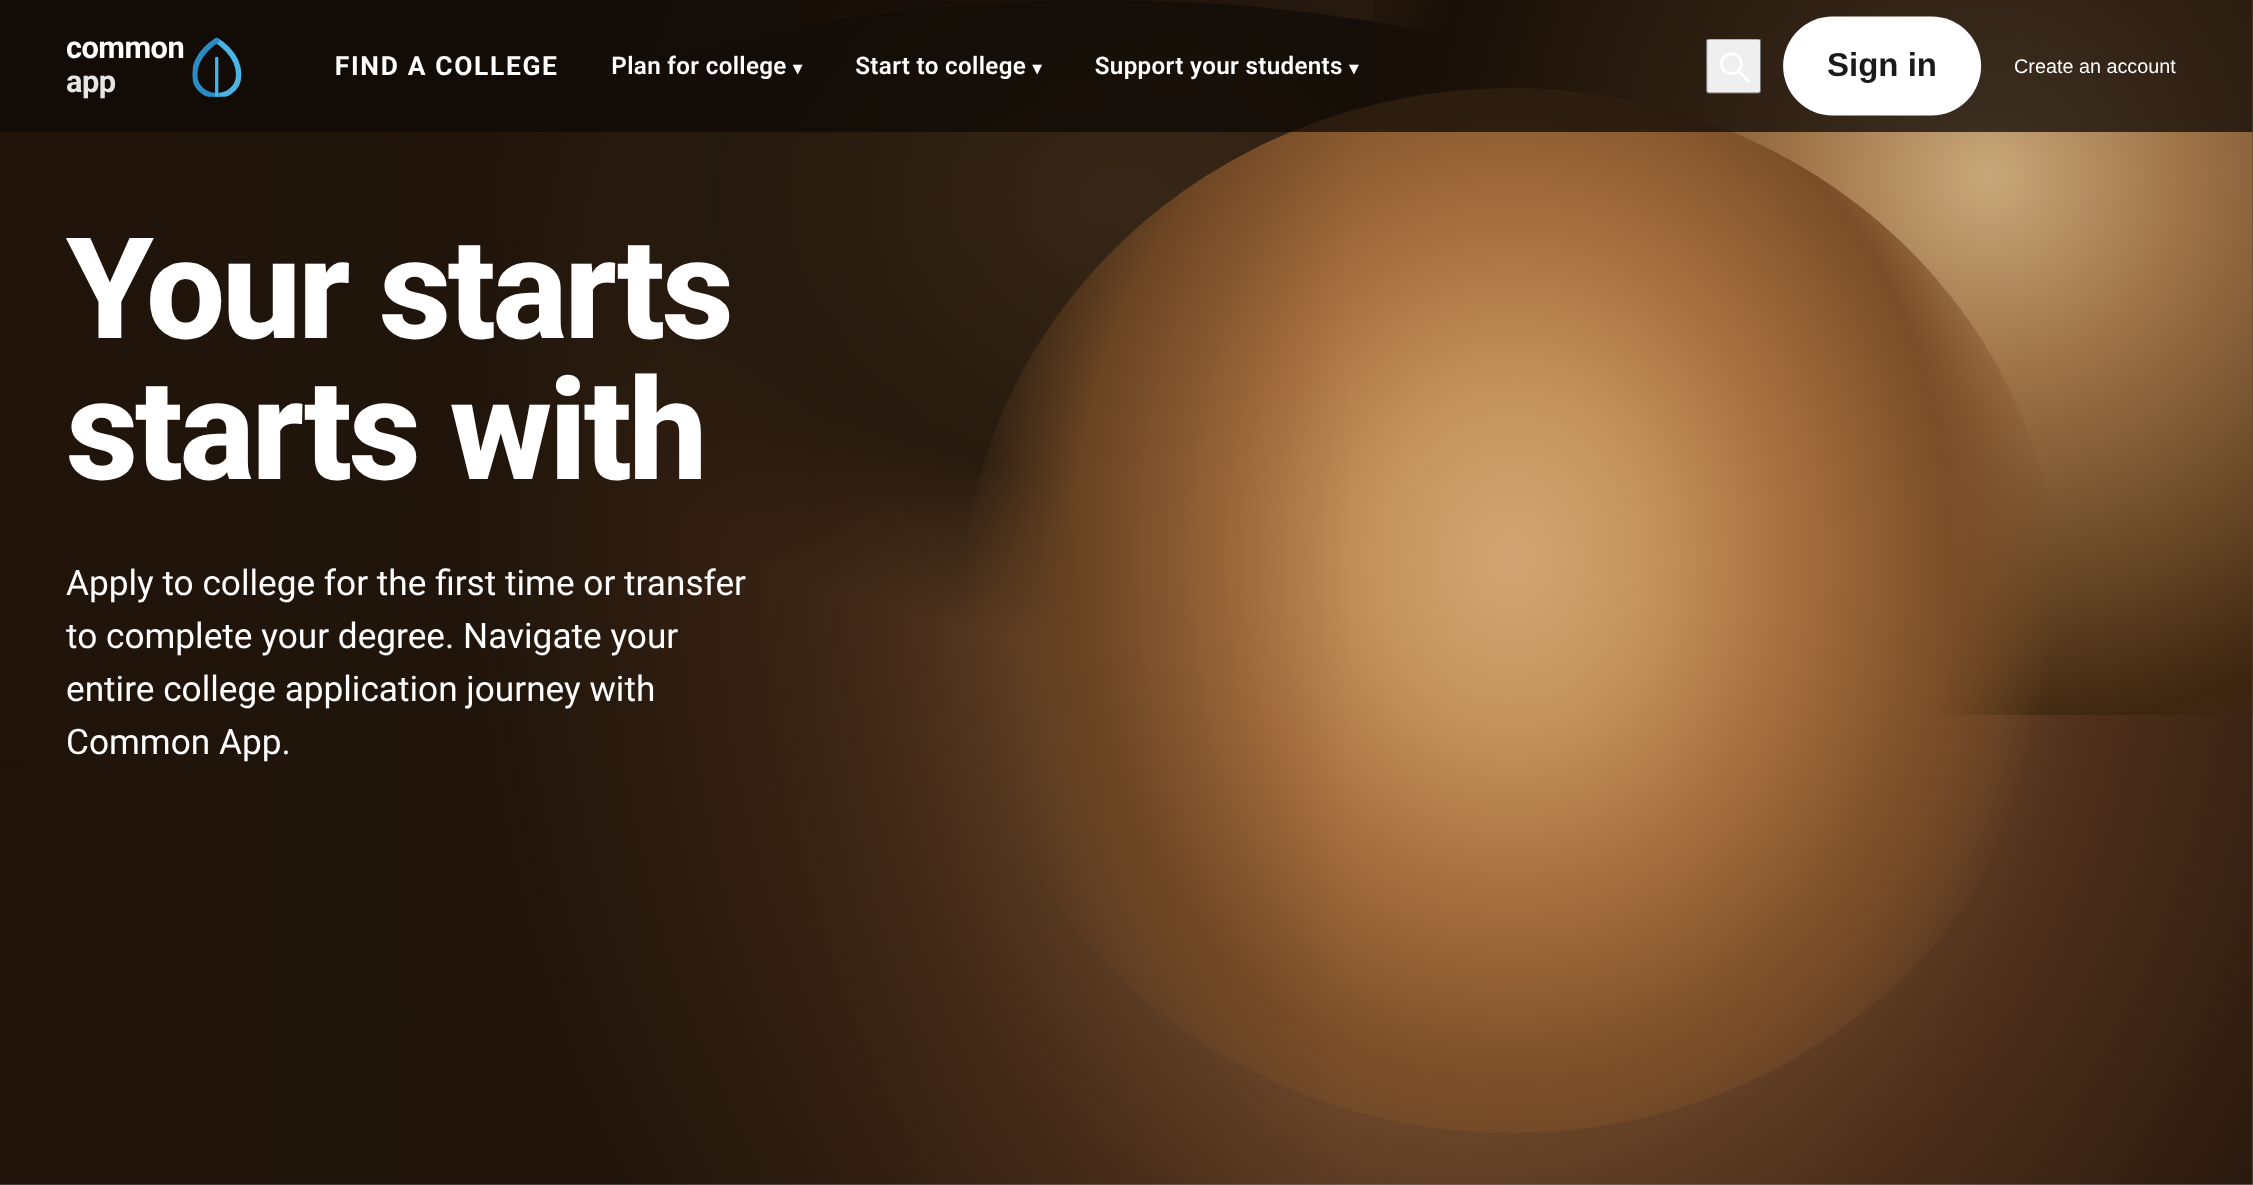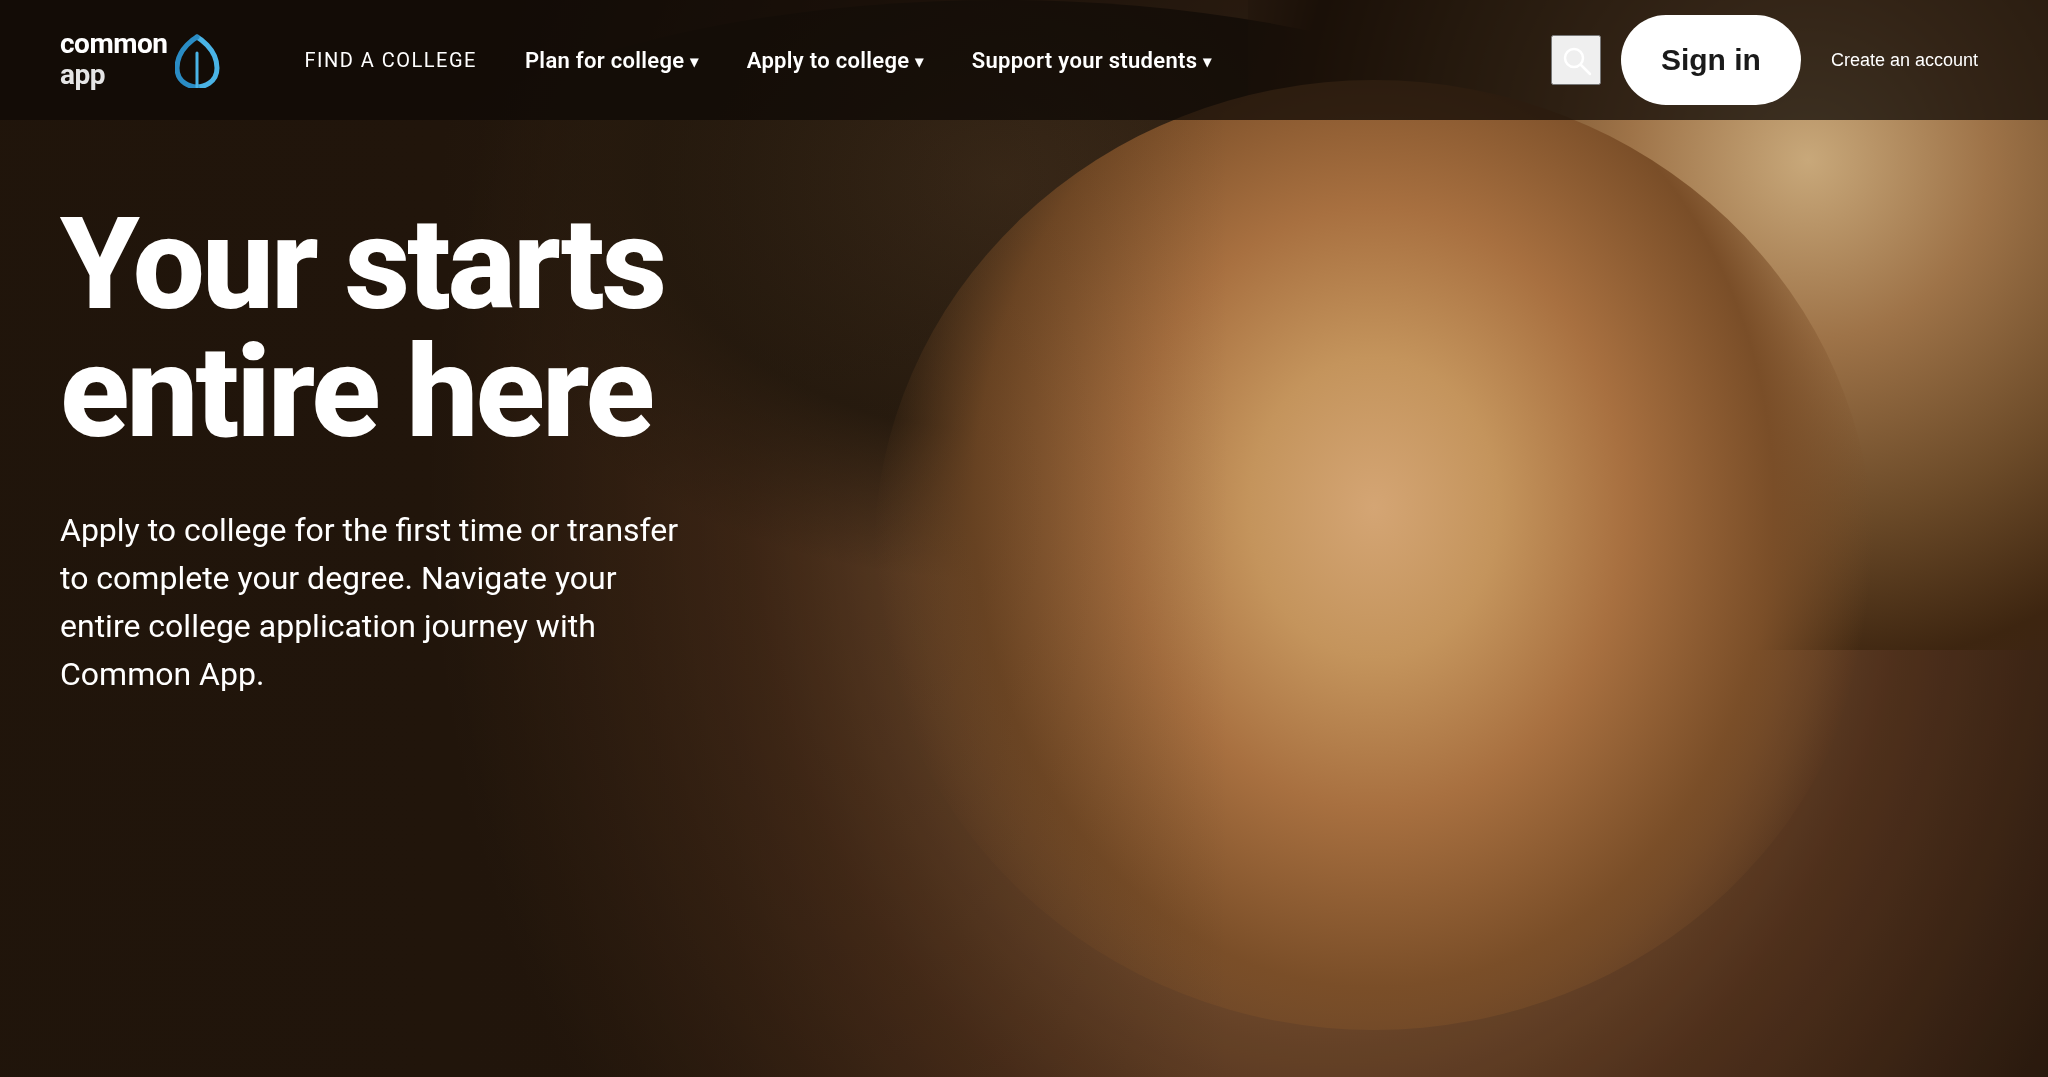--- a/index.html
+++ b/index.html
@@ -143,22 +143,22 @@
       font-weight: 600;
       color: #ffffff;
       cursor: pointer;
       white-space: nowrap;
       letter-spacing: 0.3px;
     }
 
     .nav-item.find-college {
       text-transform: uppercase;
       letter-spacing: 1.5px;
-      font-size: 20px;
-      font-weight: 400;
+      font-size: 24px;
+      font-weight: 700;
     }
 
     .nav-item .chevron {
       font-size: 16px;
       margin-top: 2px;
     }
 
     .nav-spacer {
       flex: 1;
     }
@@ -274,21 +274,21 @@
 
     <div class="nav-items">
       <div class="nav-item find-college">
         <span>FIND A COLLEGE</span>
       </div>
       <div class="nav-item">
         <span>Plan for college</span>
         <span class="chevron">▾</span>
       </div>
       <div class="nav-item">
-        <span>Apply to college</span>
+        <span>Start to college</span>
         <span class="chevron">▾</span>
       </div>
       <div class="nav-item">
         <span>Support your students</span>
         <span class="chevron">▾</span>
       </div>
     </div>
 
     <div class="nav-spacer"></div>
 
@@ -304,17 +304,17 @@
       </button>
       <button class="create-account-btn">
         <span>Create an account</span>
       </button>
     </div>
   </nav>
 
   <div class="hero-content">
     <h1 class="hero-title">
       <span>Your starts</span><br>
-      <span>entire here</span>
+      <span>starts with</span>
     </h1>
     <p class="hero-subtitle">Apply to college for the first time or transfer to complete your degree. Navigate your entire college application journey with Common App.</p>
   </div>
 </div>
 
 </body></html>

